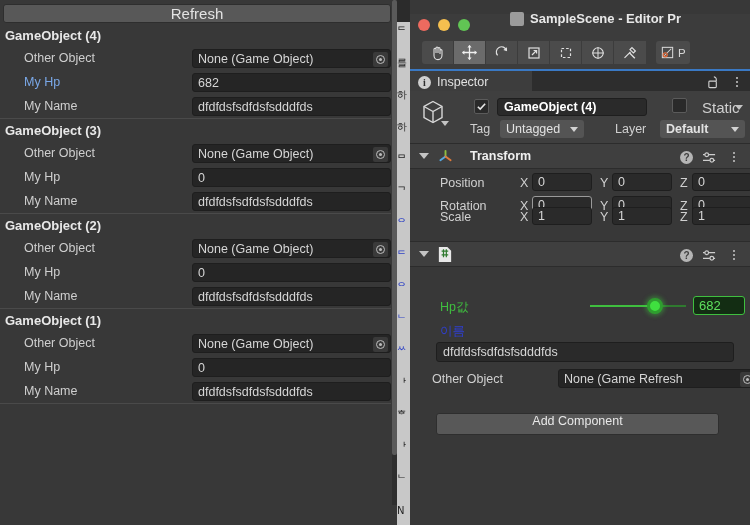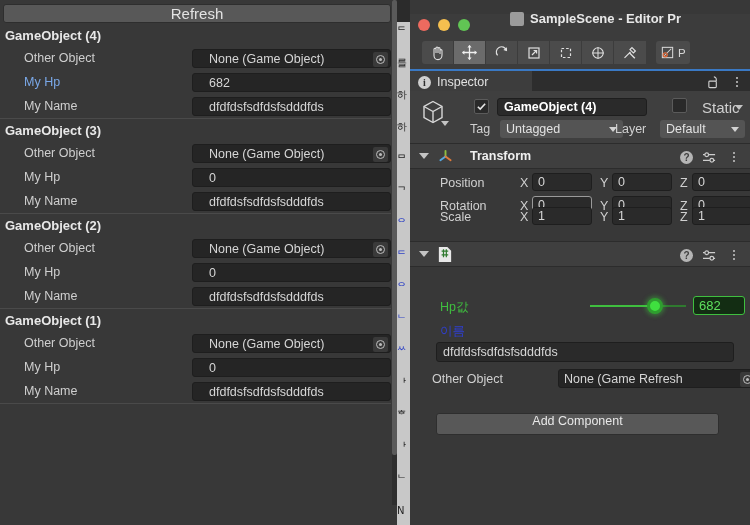--- a/index.html
+++ b/index.html
@@ -75,21 +75,21 @@
   .go-row { position: absolute; left: 0; width: 391px; height: 21px; }
   .go-label {
     position: absolute; left: 24px; top: 2px;
     font-size: 12.5px; color: #cfcfcf;
   }
   .go-label.blue { color: #7aa8e8; }
   .field {
     position: absolute; left: 192px; top: 0; width: 199px; height: 19px;
     background: #252525; border: 1px solid #1e1e1e; border-radius: 3px;
     color: #d6d6d6; font-size: 12.5px;
-    display: flex; align-items: center; padding-left: 16px;
+    display: flex; align-items: center; padding-left: 5px;
     overflow: hidden; white-space: nowrap;
   }
   .objfield { padding-right: 20px; }
   .picker {
     position: absolute; right: 2px; top: 2px;
     width: 15px; height: 15px; border-radius: 2px; background: #3a3a3a;
     display: flex; align-items: center; justify-content: center;
   }
   .picker .ring {
     width: 9px; height: 9px; border-radius: 50%; border: 1.4px solid #bdbdbd;
@@ -208,22 +208,22 @@
   .dd {
     position: absolute; height: 18px; background: #545454;
     border-radius: 3px; color: #e2e2e2; font-size: 12.5px;
     display: flex; align-items: center; padding-left: 6px;
   }
   .dd .dd-caret {
     position: absolute; right: 6px; top: 7px;
     width: 0; height: 0; border-left: 4px solid transparent;
     border-right: 4px solid transparent; border-top: 5px solid #d2d2d2;
   }
-  .tag-dd { left: 90px; top: 29px; width: 123px; }
-  .layer-dd { left: 250px; top: 29px; width: 85px; }
+  .tag-dd { left: 90px; top: 29px; width: 84px; }
+  .layer-dd { left: 250px; top: 29px; width: 85px; font-weight: bold; }
 
   
   .comp-hdr {
     position: relative; height: 26px; background: #3f3f3f;
     border-top: 1px solid #2c2c2c; border-bottom: 1px solid #2c2c2c;
     display: flex; align-items: center;
   }
   .fold {
     margin-left: 9px; width: 0; height: 0;
     border-left: 5px solid transparent; border-right: 5px solid transparent;

